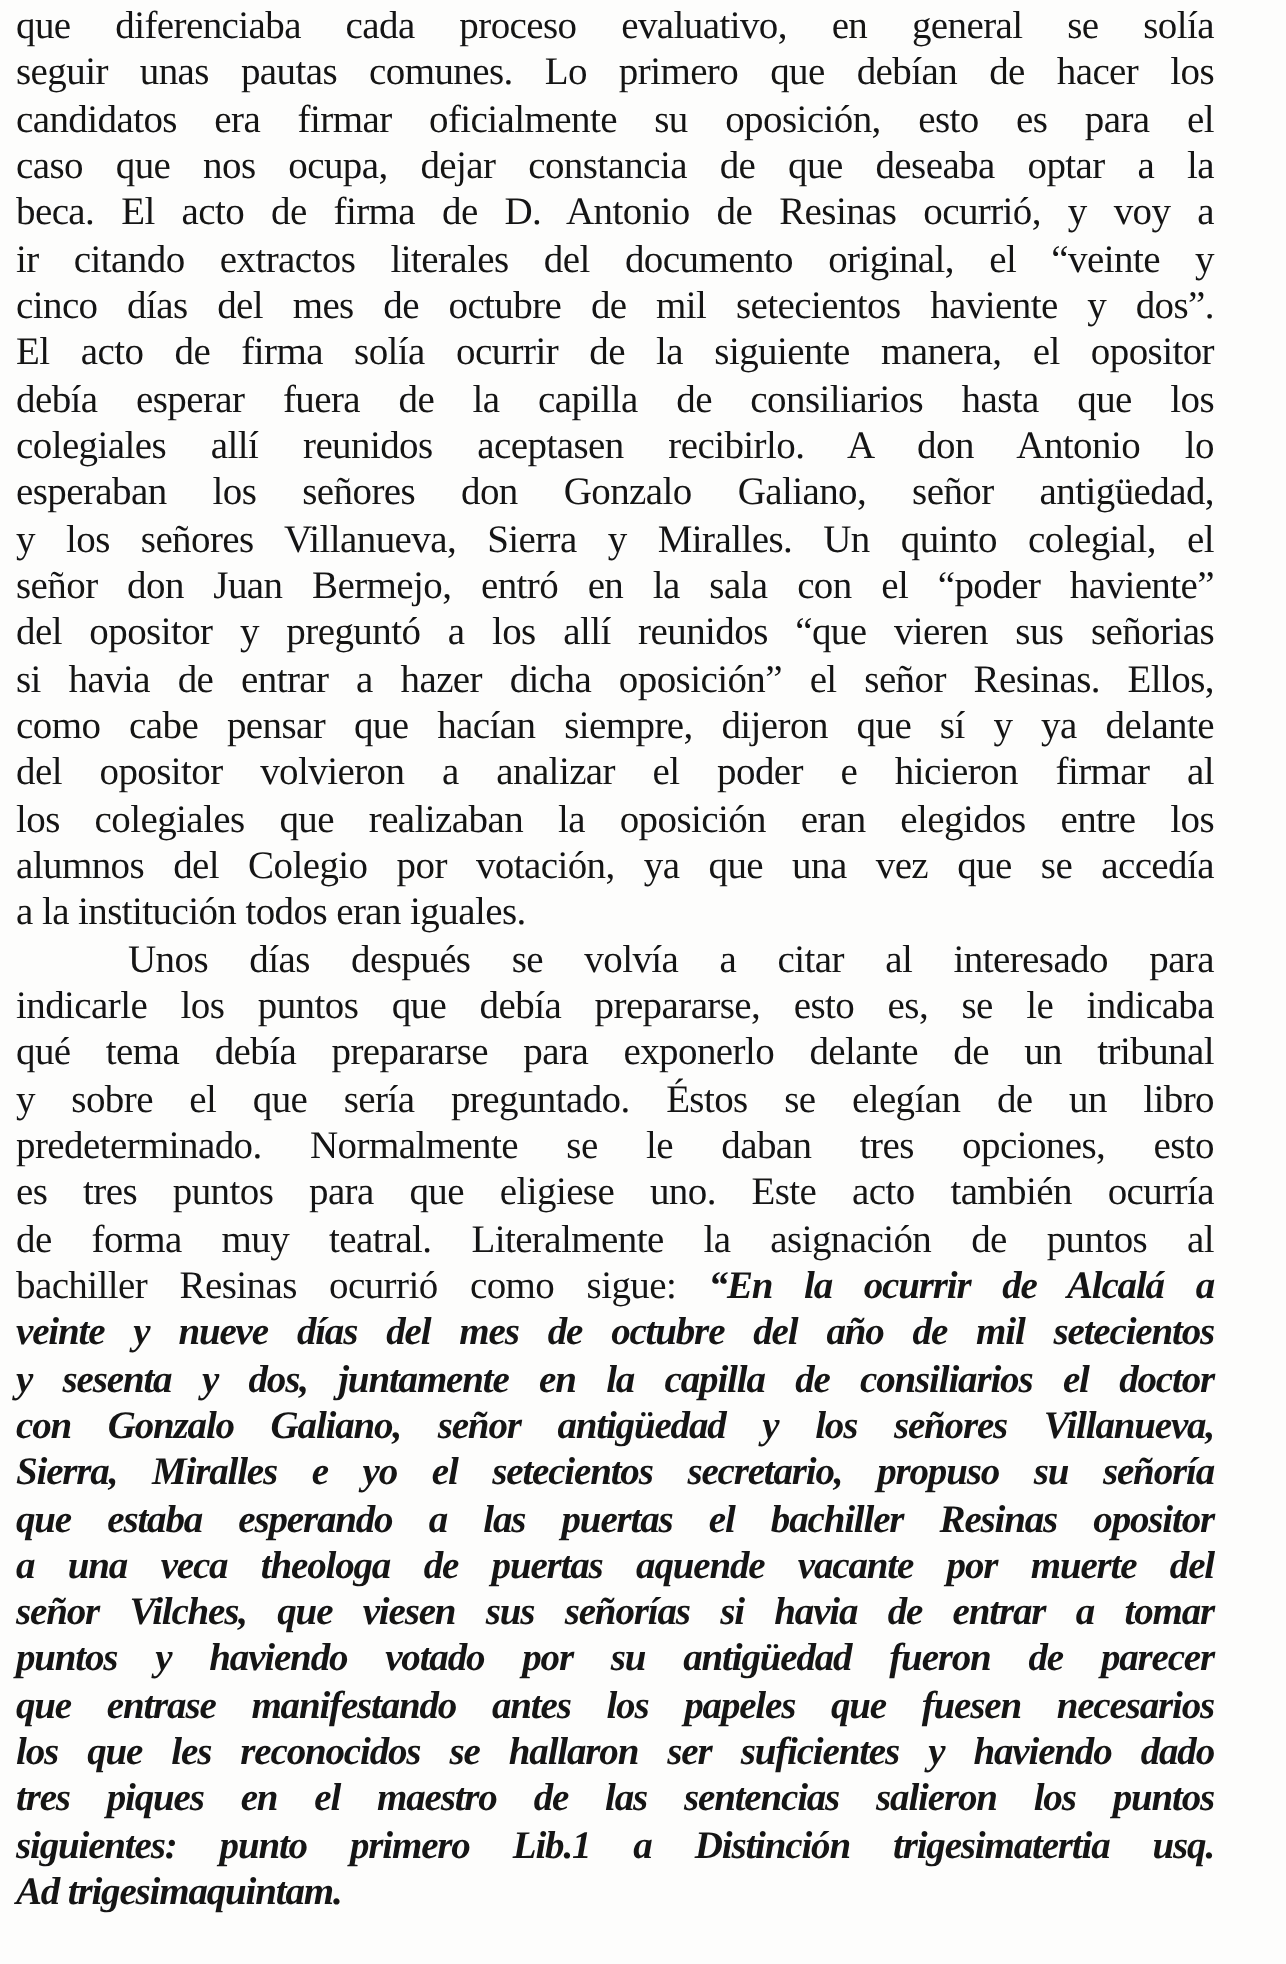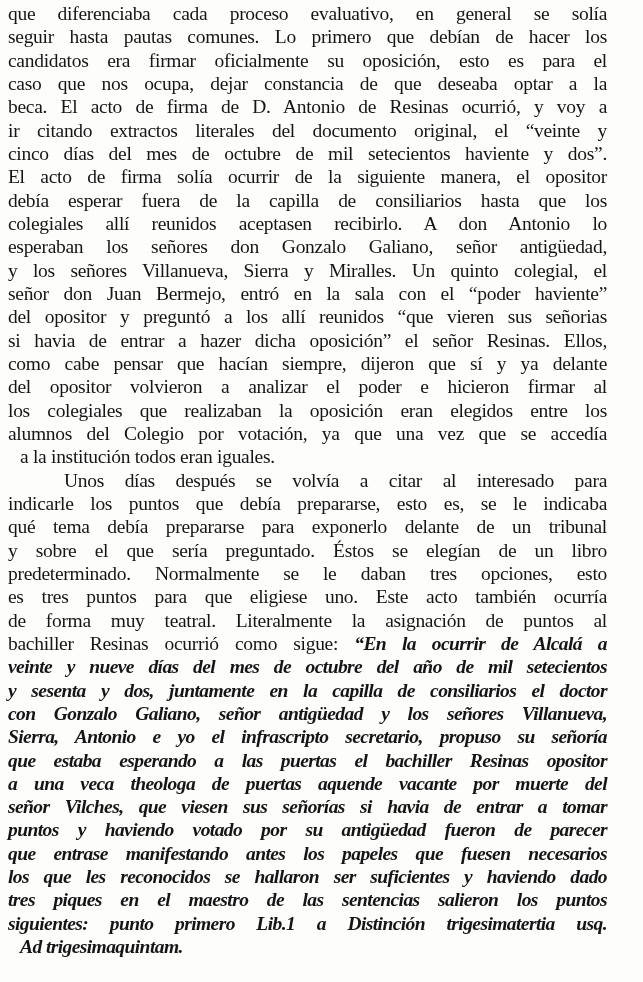--- a/index.html
+++ b/index.html
@@ -25,42 +25,41 @@
   .paragraph {
     margin: 0;
   }
   .line {
     text-align: justify;
     text-align-last: justify;
     white-space: normal;
   }
   .line.last {
     text-align-last: left;
-    margin-left: 12px;
   }
   .line.indent {
     text-indent: 56px;
   }
   .seg-n {
     font-weight: normal;
     font-style: normal;
   }
   .seg-bi {
     font-weight: bold;
     font-style: italic;
     letter-spacing: -0.03em;
   }
 </style>
 </head>
 <body>
 
 <div class="page" style="background: rgb(253, 253, 252); color: rgb(21, 21, 21);">
     <div class="paragraph">
       <div class="line"><span class="seg seg-n">que diferenciaba cada proceso evaluativo, en general se solía</span></div>
-      <div class="line"><span class="seg seg-n">seguir hasta pautas comunes. Lo primero que debían de hacer los</span></div>
+      <div class="line"><span class="seg seg-n">seguir unas pautas comunes. Lo primero que debían de hacer los</span></div>
       <div class="line"><span class="seg seg-n">candidatos era firmar oficialmente su oposición, esto es para el</span></div>
       <div class="line"><span class="seg seg-n">caso que nos ocupa, dejar constancia de que deseaba optar a la</span></div>
       <div class="line"><span class="seg seg-n">beca. El acto de firma de D. Antonio de Resinas ocurrió, y voy a</span></div>
       <div class="line"><span class="seg seg-n">ir citando extractos literales del documento original, el “veinte y</span></div>
       <div class="line"><span class="seg seg-n">cinco días del mes de octubre de mil setecientos haviente y dos”.</span></div>
       <div class="line"><span class="seg seg-n">El acto de firma solía ocurrir de la siguiente manera, el opositor</span></div>
       <div class="line"><span class="seg seg-n">debía esperar fuera de la capilla de consiliarios hasta que los</span></div>
       <div class="line"><span class="seg seg-n">colegiales allí reunidos aceptasen recibirlo. A don Antonio lo</span></div>
       <div class="line"><span class="seg seg-n">esperaban los señores don Gonzalo Galiano, señor antigüedad,</span></div>
       <div class="line"><span class="seg seg-n">y los señores Villanueva, Sierra y Miralles. Un quinto colegial, el</span></div>
@@ -78,21 +77,21 @@
       <div class="line"><span class="seg seg-n">indicarle los puntos que debía prepararse, esto es, se le indicaba</span></div>
       <div class="line"><span class="seg seg-n">qué tema debía prepararse para exponerlo delante de un tribunal</span></div>
       <div class="line"><span class="seg seg-n">y sobre el que sería preguntado. Éstos se elegían de un libro</span></div>
       <div class="line"><span class="seg seg-n">predeterminado. Normalmente se le daban tres opciones, esto</span></div>
       <div class="line"><span class="seg seg-n">es tres puntos para que eligiese uno. Este acto también ocurría</span></div>
       <div class="line"><span class="seg seg-n">de forma muy teatral. Literalmente la asignación de puntos al</span></div>
       <div class="line"><span class="seg seg-n">bachiller Resinas ocurrió como sigue: </span><span class="seg seg-bi">“En la ocurrir de Alcalá a</span></div>
       <div class="line"><span class="seg seg-bi">veinte y nueve días del mes de octubre del año de mil setecientos</span></div>
       <div class="line"><span class="seg seg-bi">y sesenta y dos, juntamente en la capilla de consiliarios el doctor</span></div>
       <div class="line"><span class="seg seg-bi">con Gonzalo Galiano, señor antigüedad y los señores Villanueva,</span></div>
-      <div class="line"><span class="seg seg-bi">Sierra, Antonio e yo el infrascripto secretario, propuso su señoría</span></div>
+      <div class="line"><span class="seg seg-bi">Sierra, Miralles e yo el setecientos secretario, propuso su señoría</span></div>
       <div class="line"><span class="seg seg-bi">que estaba esperando a las puertas el bachiller Resinas opositor</span></div>
       <div class="line"><span class="seg seg-bi">a una veca theologa de puertas aquende vacante por muerte del</span></div>
       <div class="line"><span class="seg seg-bi">señor Vilches, que viesen sus señorías si havia de entrar a tomar</span></div>
       <div class="line"><span class="seg seg-bi">puntos y haviendo votado por su antigüedad fueron de parecer</span></div>
       <div class="line"><span class="seg seg-bi">que entrase manifestando antes los papeles que fuesen necesarios</span></div>
       <div class="line"><span class="seg seg-bi">los que les reconocidos se hallaron ser suficientes y haviendo dado</span></div>
       <div class="line"><span class="seg seg-bi">tres piques en el maestro de las sentencias salieron los puntos</span></div>
       <div class="line"><span class="seg seg-bi">siguientes: punto primero Lib.1 a Distinción trigesimatertia usq.</span></div>
       <div class="line last"><span class="seg seg-bi">Ad trigesimaquintam.</span></div>
     </div>

